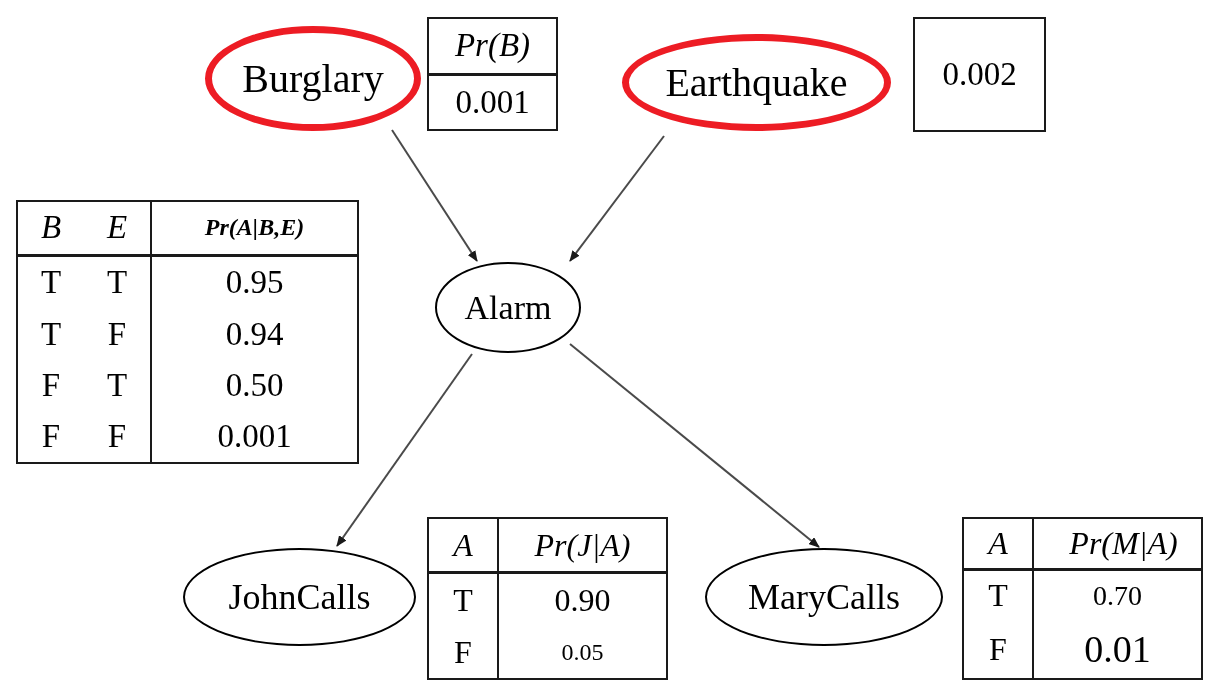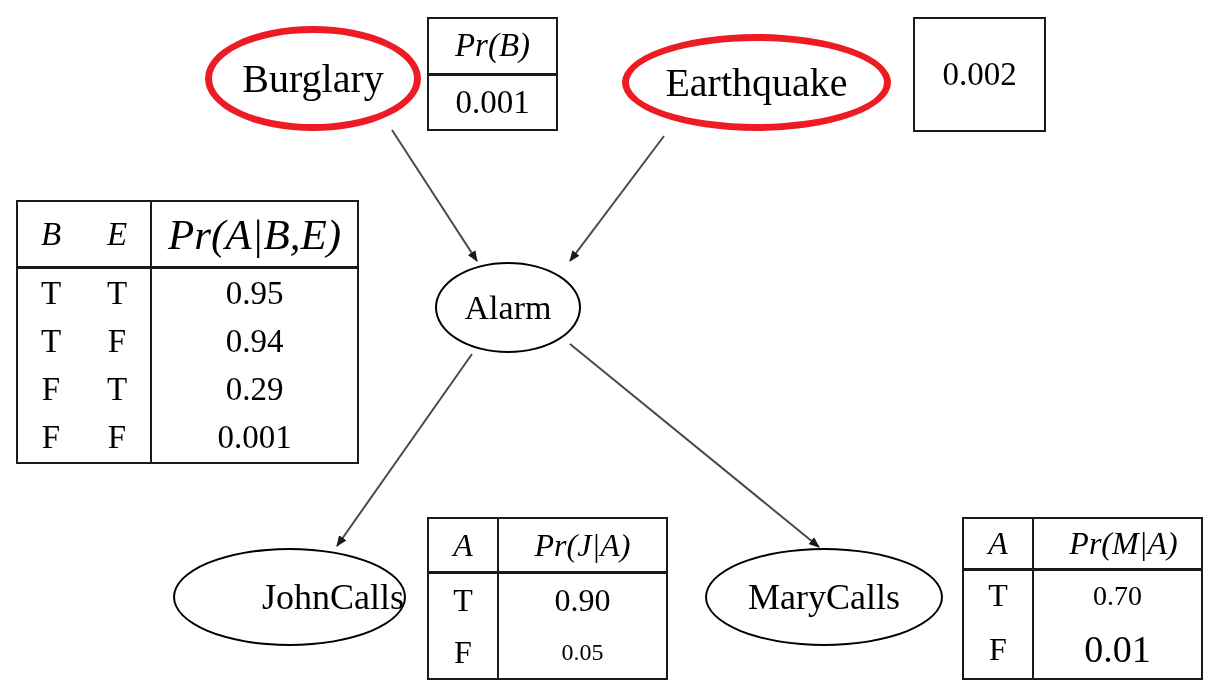--- a/index.html
+++ b/index.html
@@ -104,21 +104,21 @@
   </div>
 
   <div class="node node-plain" style="left:435px; top:262px; width:146px; height:91px;">
     <span class="node-label" style="font-size:34px;">Alarm</span>
   </div>
 
   <div class="node node-highlight" style="left:622px; top:34px; width:269px; height:97px;">
     <span class="node-label" style="font-size:40px;">Earthquake</span>
   </div>
 
-  <div class="node node-plain" style="left:173px; top:548px; width:233px; height:98px;justify-content:flex-end;">
+  <div class="node node-plain" style="left:183px; top:548px; width:233px; height:98px;">
     <span class="node-label" style="font-size:36px;">JohnCalls</span>
   </div>
 
   <div class="node node-plain" style="left:705px; top:548px; width:238px; height:98px;">
     <span class="node-label" style="font-size:36px;">MaryCalls</span>
   </div>
 
   <div class="cpt" style="left:427px; top:17px; width:131px; height:114px;">
     <table>
       <tbody>
@@ -141,36 +141,36 @@
     </tbody>
       </table>
   </div>
 
   <div class="cpt" style="left:16px; top:200px; width:343px; height:264px;">
     <table>
       <tbody>
           <tr class="hdr">
         <td style="font-size:33px; width:66px;">B</td>
         <td class="vdiv" style="font-size:33px; width:66px;">E</td>
-        <td style="font-size:43px;">Pr(A|B,E)</td>
+        <td style="font-size:24px;font-weight:bold;">Pr(A|B,E)</td>
       </tr>
       <tr>
         <td style="font-size:33px;">T</td>
         <td class="vdiv" style="font-size:33px;">T</td>
         <td style="font-size:33px;">0.95</td>
       </tr>
       <tr>
         <td style="font-size:33px;">T</td>
         <td class="vdiv" style="font-size:33px;">F</td>
         <td style="font-size:33px;">0.94</td>
       </tr>
       <tr>
         <td style="font-size:33px;">F</td>
         <td class="vdiv" style="font-size:33px;">T</td>
-        <td style="font-size:33px;">0.29</td>
+        <td style="font-size:33px;">0.50</td>
       </tr>
       <tr>
         <td style="font-size:33px;">F</td>
         <td class="vdiv" style="font-size:33px;">F</td>
         <td style="font-size:33px;">0.001</td>
       </tr>
     </tbody>
       </table>
   </div>
 

